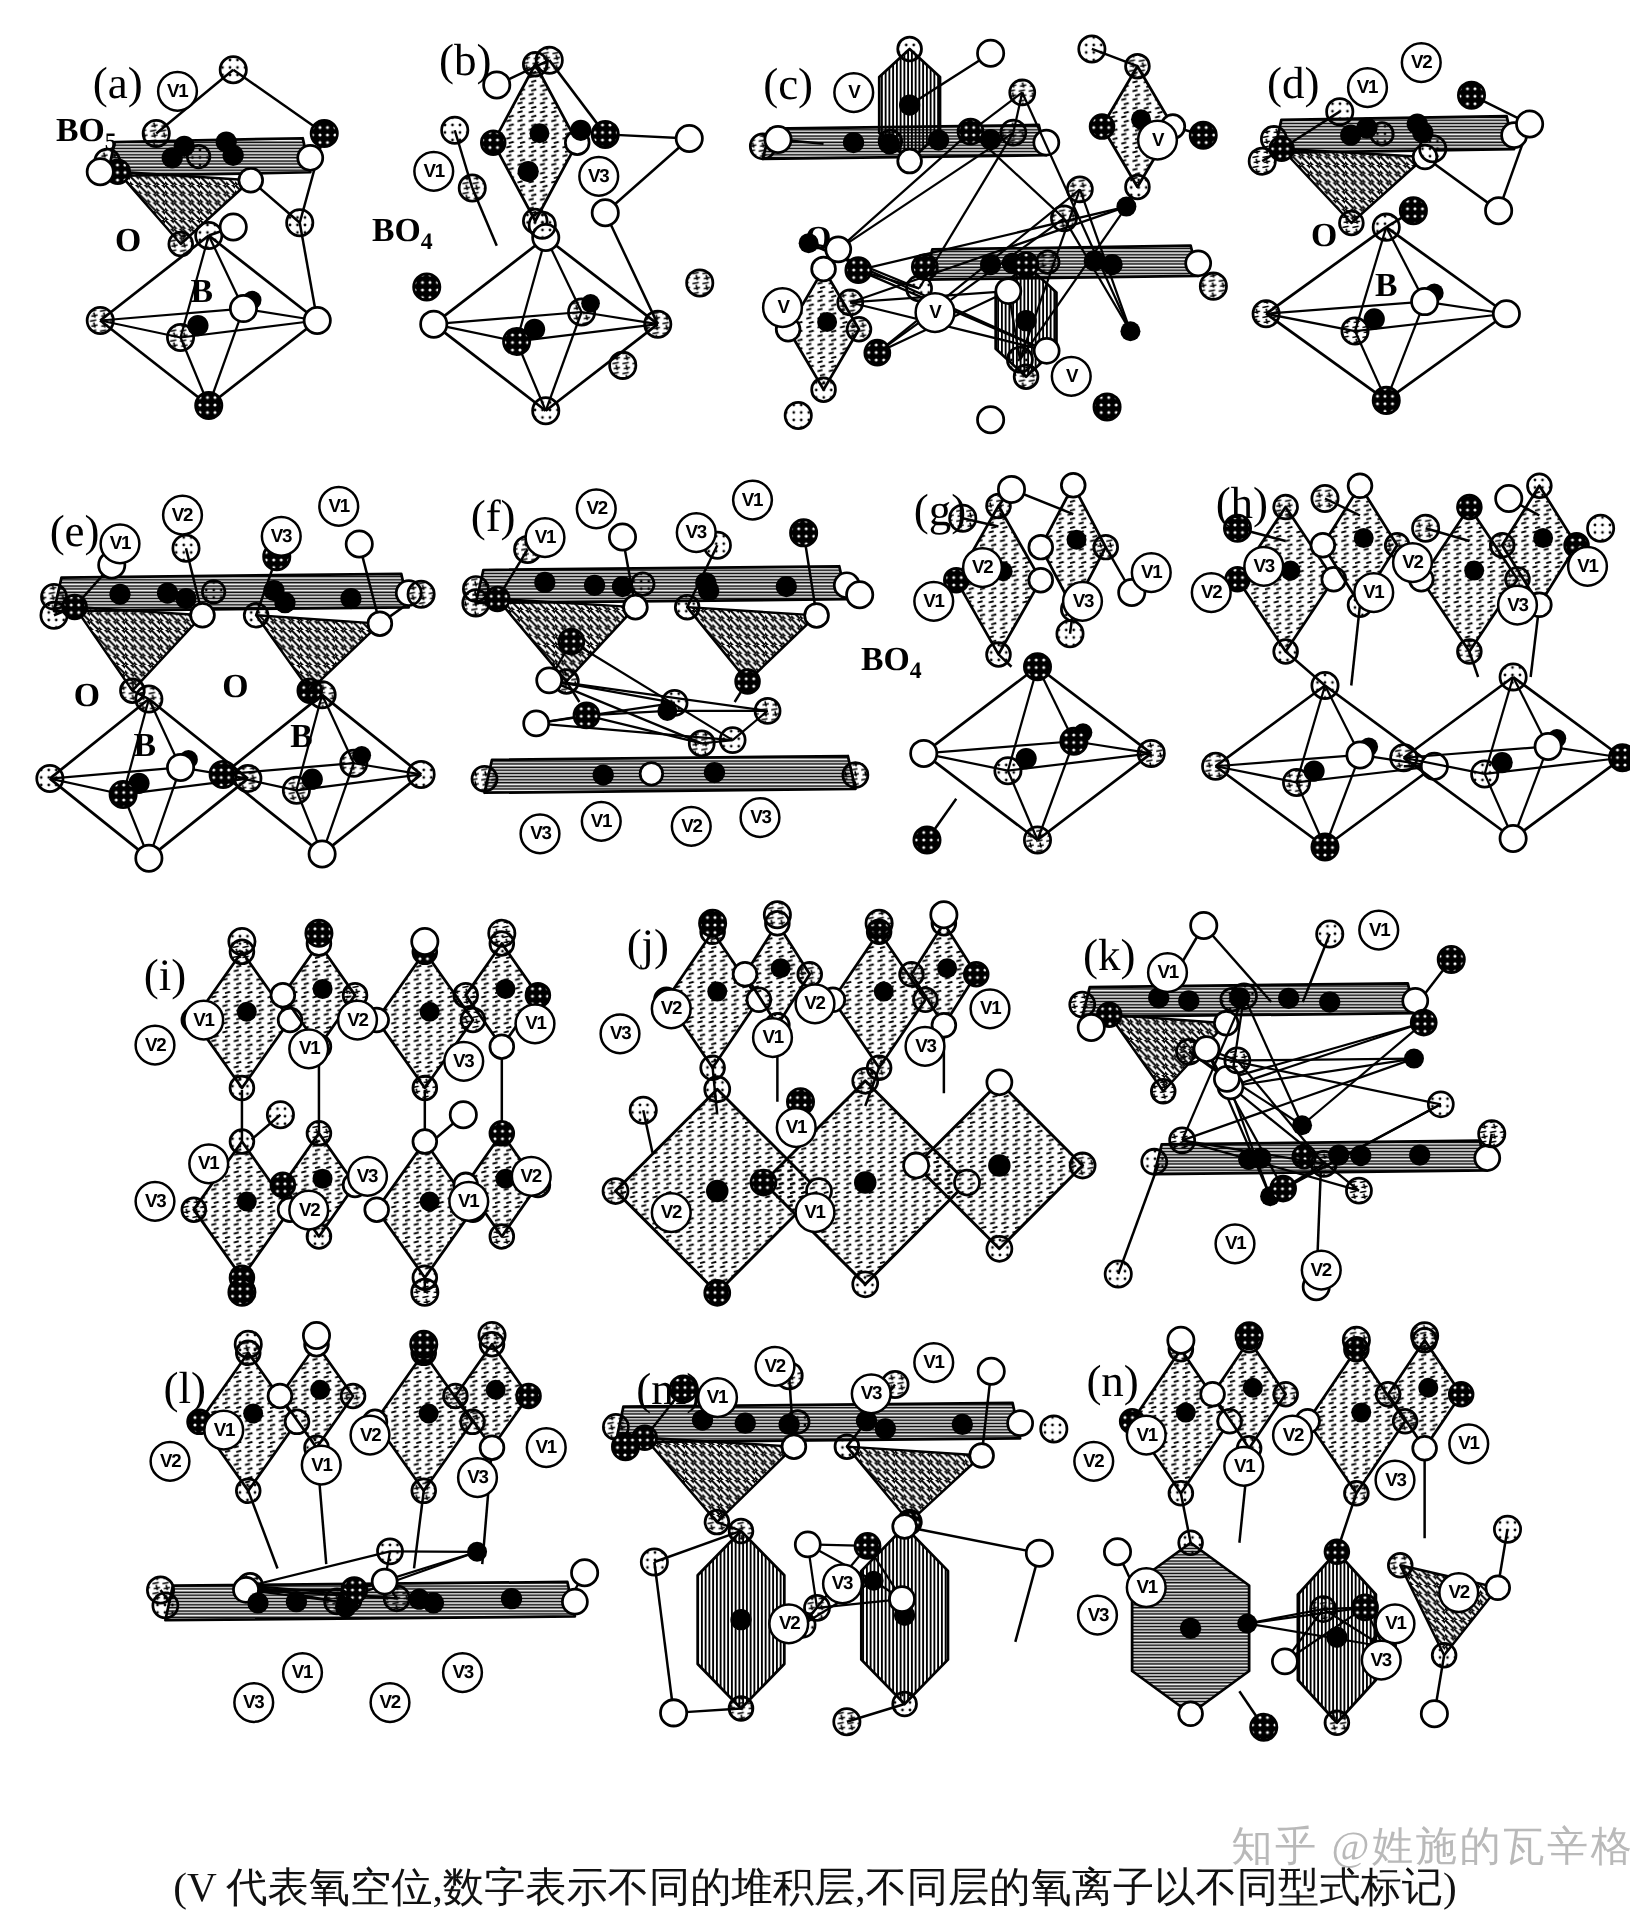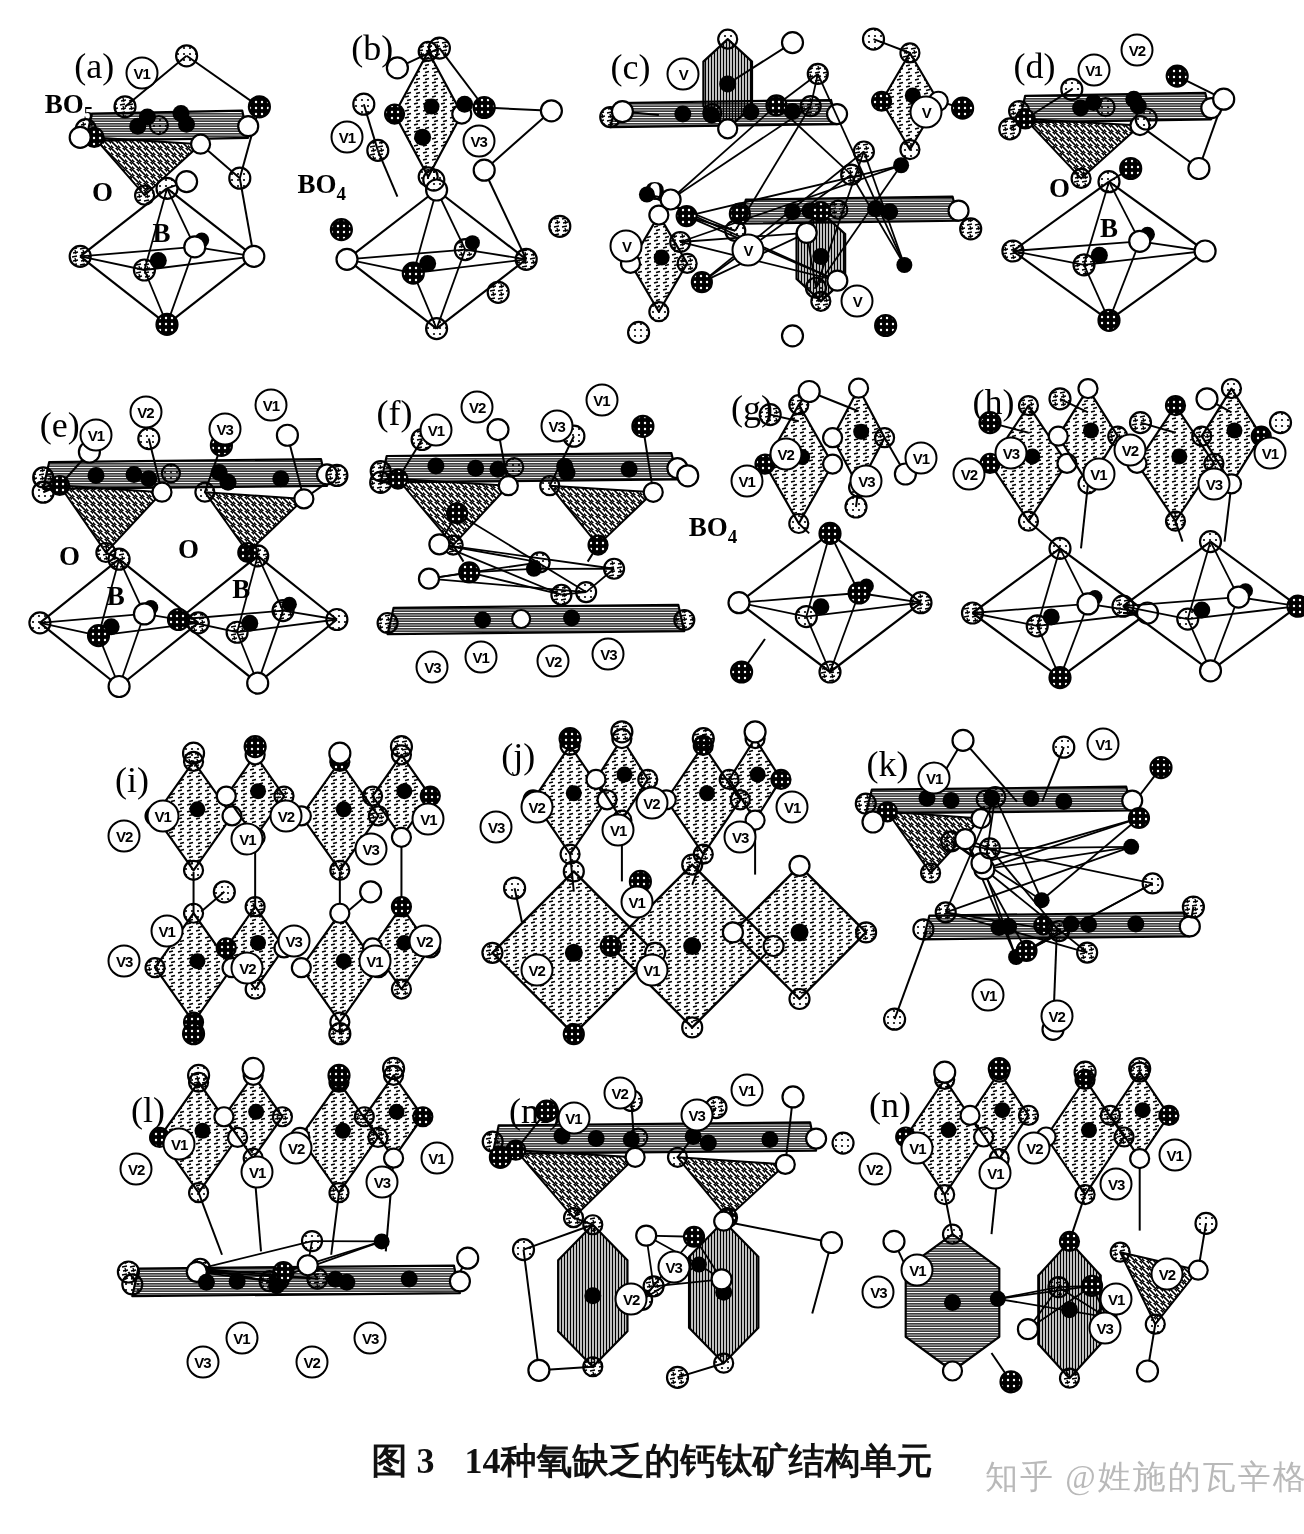--- a/index.html
+++ b/index.html
@@ -1390,17 +1390,15 @@
         <div class="vlab" style="left: 179.4px; top: 82.8px;">V2</div>
         <div class="vlab" style="left: 261.3px; top: 118.8px;">V3</div>
         <div class="vlab" style="left: 319.8px; top: 90px;">V1</div>
         <div class="vlab" style="left: 62.4px; top: 205.2px;">V1</div>
         <div class="vlab" style="left: 23.4px; top: 226.8px;">V3</div>
         <div class="vlab" style="left: 312px; top: 208.8px;">V2</div>
         <div class="vlab" style="left: 261.3px; top: 234px;">V1</div>
         <div class="vlab" style="left: 249.6px; top: 262.8px;">V3</div>
       </div>
     </div>
-  <div class="cap">
-    <span class="sp">图 3</span><span>14种氧缺乏的钙钛矿结构单元</span>
-  </div>
+  <div class="subcap">(V 代表氧空位,数字表示不同的堆积层,不同层的氧离子以不同型式标记)</div>
   <div class="wm">知乎 @姓施的瓦辛格</div>
 </div>
 
 </body></html>

